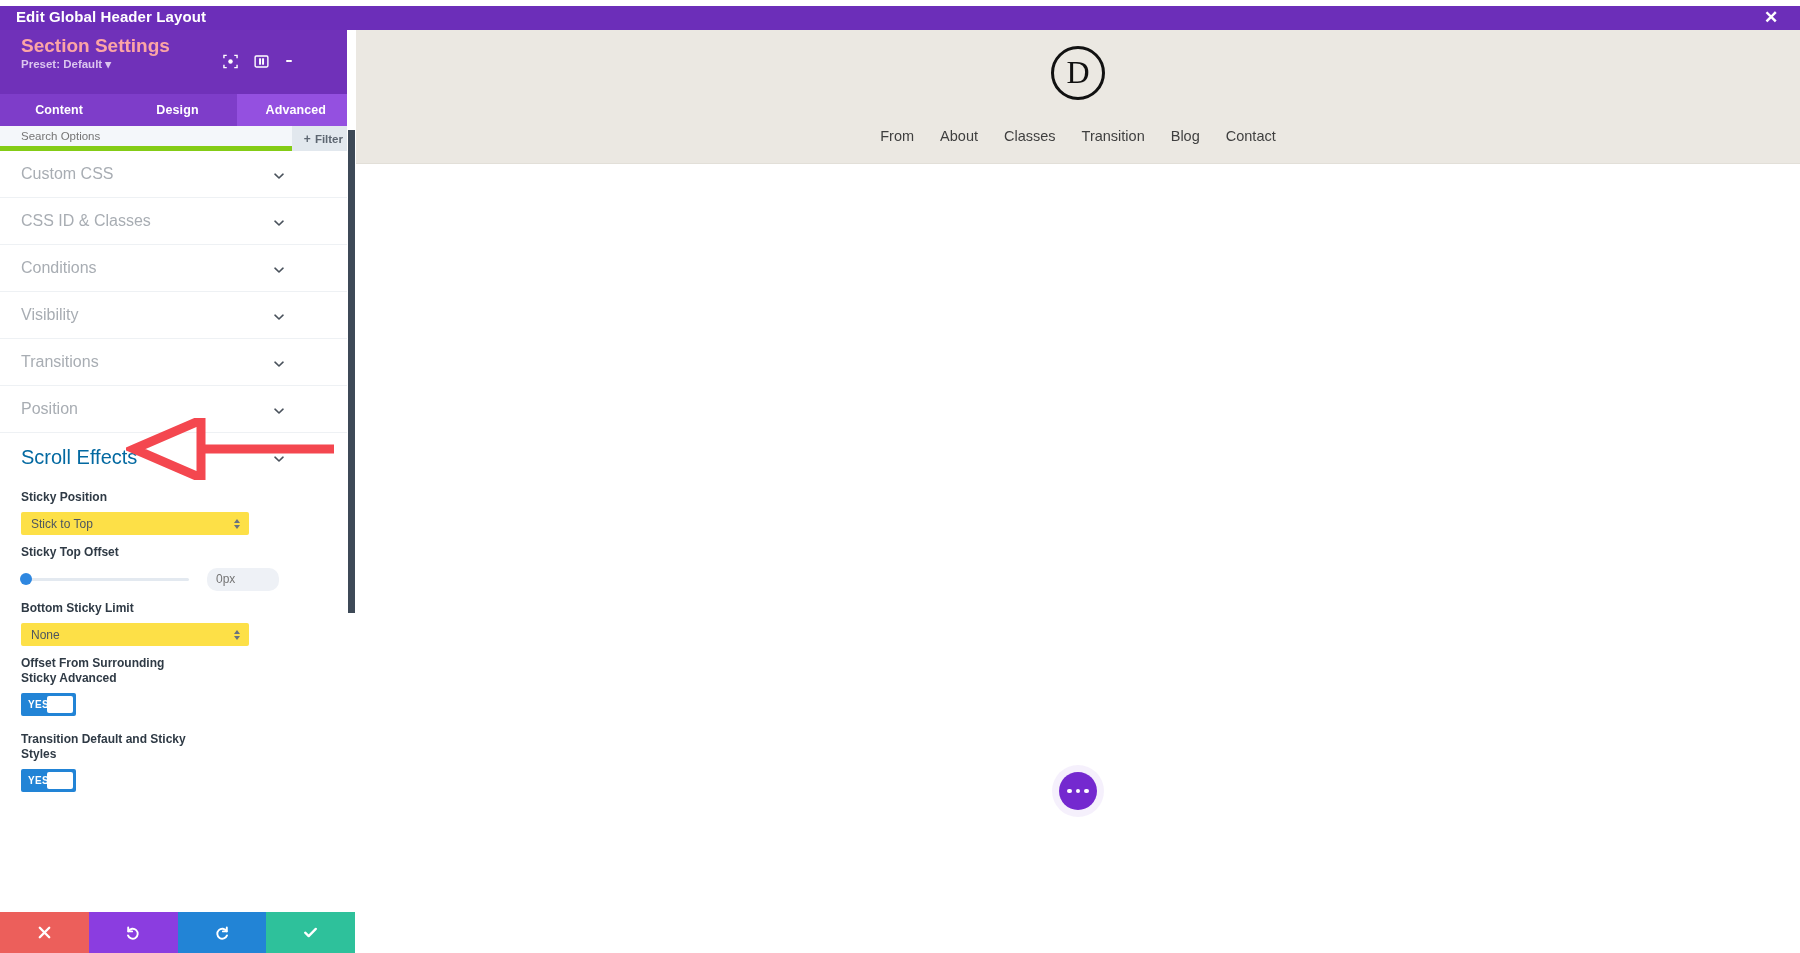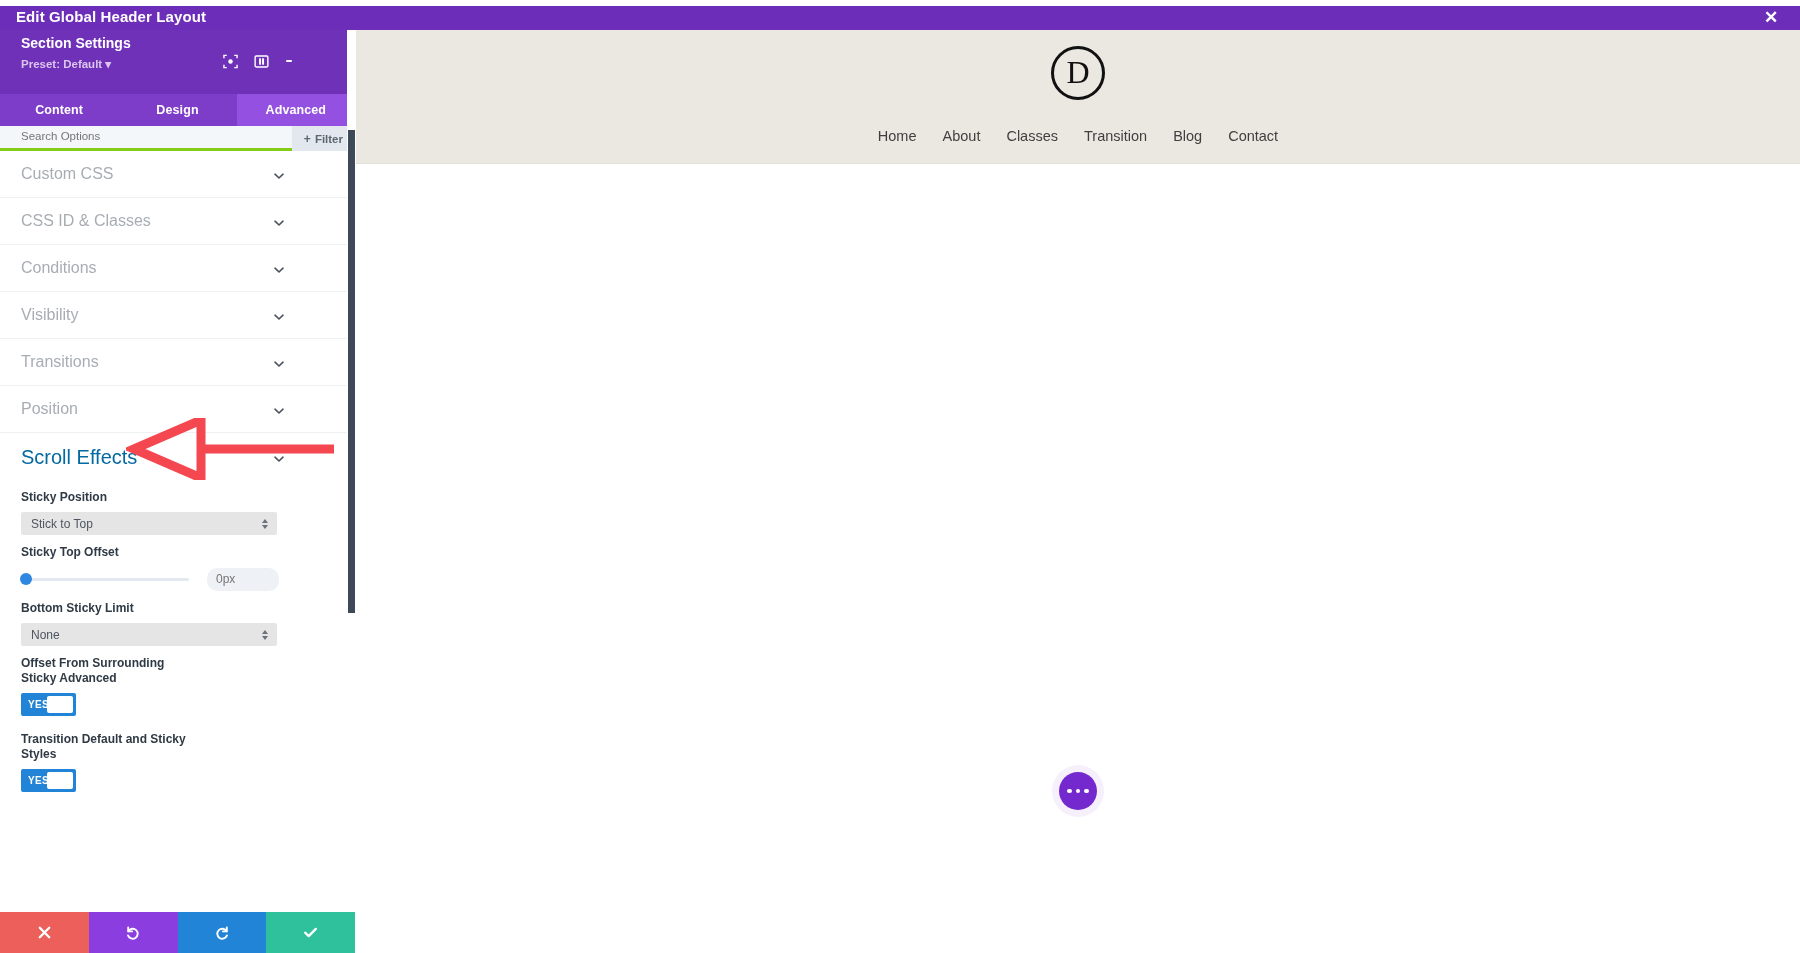--- a/index.html
+++ b/index.html
@@ -39,21 +39,21 @@
     z-index: 30;
     overflow: hidden;
   }
   #panel-header {
     position: relative;
     width: 355px; height: 70px;
     background: #7031b9;
   }
   #panel-title {
     position: absolute; left: 21px; top: 11px;
-    font-size: 14px; font-weight: 700; color: #ffffff;
+    font-size: 19px; font-weight: 700; color: #fca5a5;
   }
   #panel-preset {
     position: absolute; left: 21px; top: 33px;
     font-size: 11.5px; font-weight: 700; color: #dcc6ef;
   }
   .hdr-icon {
     position: absolute; top: 27px;
     width: 20px; height: 20px;
     cursor: pointer;
     display: flex; align-items: center; justify-content: center;
@@ -81,21 +81,21 @@
     cursor: pointer;
     letter-spacing: .1px;
   }
   .tab.active { background: #9450e0; }
 
   
   #searchrow {
     position: relative;
     width: 355px; height: 25px;
     background: #f4f7fa;
-    border-bottom: 3px solid #84cc16;
+    border-bottom: 5px solid #84cc16;
   }
   #search-input {
     position: absolute; left: 21px; top: 4px;
     width: 200px;
     border: none; outline: none; background: transparent;
     font-family: "Liberation Sans", sans-serif;
     font-size: 11.5px; color: #9aa2ab;
   }
   #filter-btn {
     position: absolute; right: 0; top: 0;
@@ -150,22 +150,22 @@
   }
 
   .field { position: relative; padding: 0 21px; margin-top: 10px; }
   .field-label {
     font-size: 12px; font-weight: 700; color: #2f3a45;
     line-height: 15px;
     margin-bottom: 7px;
   }
   .select-box {
     position: relative;
-    width: 256px; height: 23px;
-    background: #e5e5e5;
+    width: 228px; height: 23px;
+    background: #fde047;
     border: none; border-radius: 2px;
     display: flex; align-items: center;
     cursor: pointer;
   }
   .select-value {
     font-size: 12px; color: #4d5560;
     padding-left: 10px;
   }
   .select-arrows {
     position: absolute; right: 9px; top: 50%;
@@ -526,21 +526,21 @@
   </div>
 </div>
 
 <div id="preview">
 
   <div id="site-header">
     <div id="logo">
       <span id="logo-letter">D</span>
     </div>
     <div id="site-nav">
-      <span class="nav-item">Home</span>
+      <span class="nav-item">From</span>
       <span class="nav-item">About</span>
       <span class="nav-item">Classes</span>
       <span class="nav-item">Transition</span>
       <span class="nav-item">Blog</span>
       <span class="nav-item">Contact</span>
     </div>
   </div>
 
   <div id="fab">
     <span class="fab-dot"></span>

